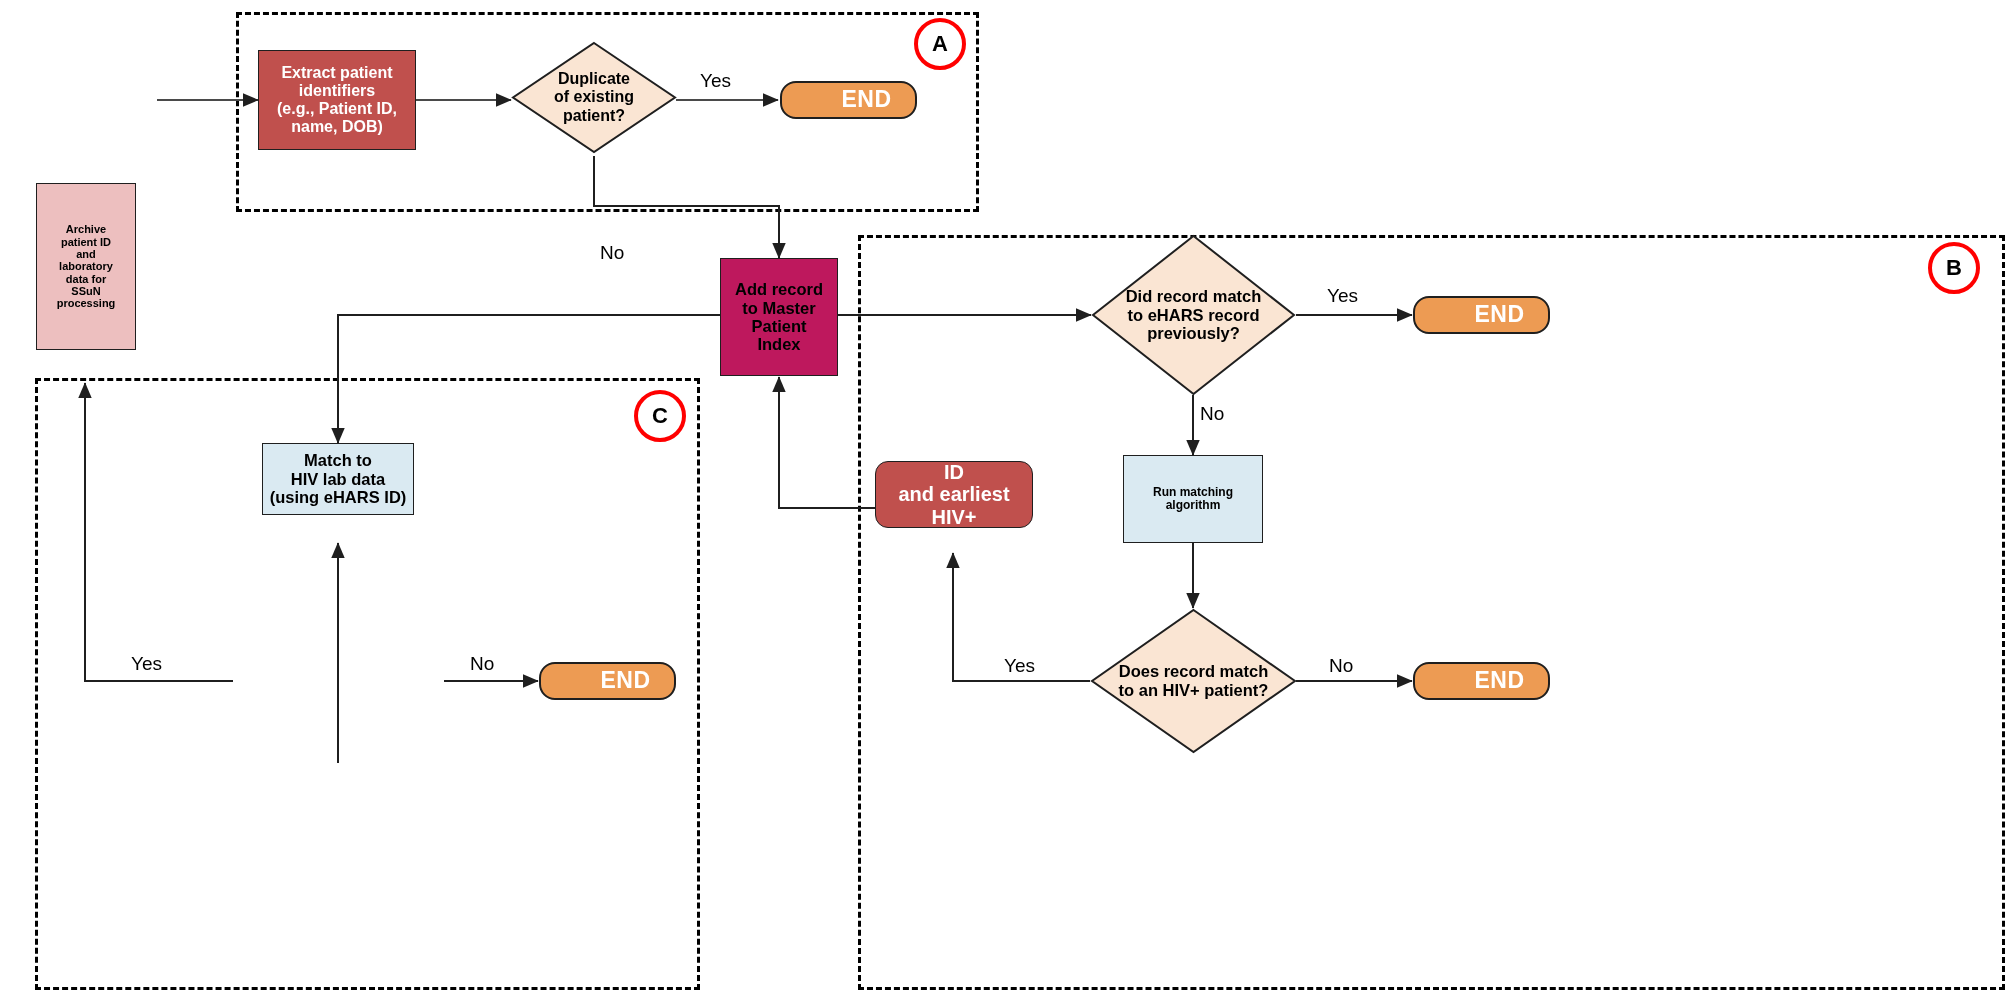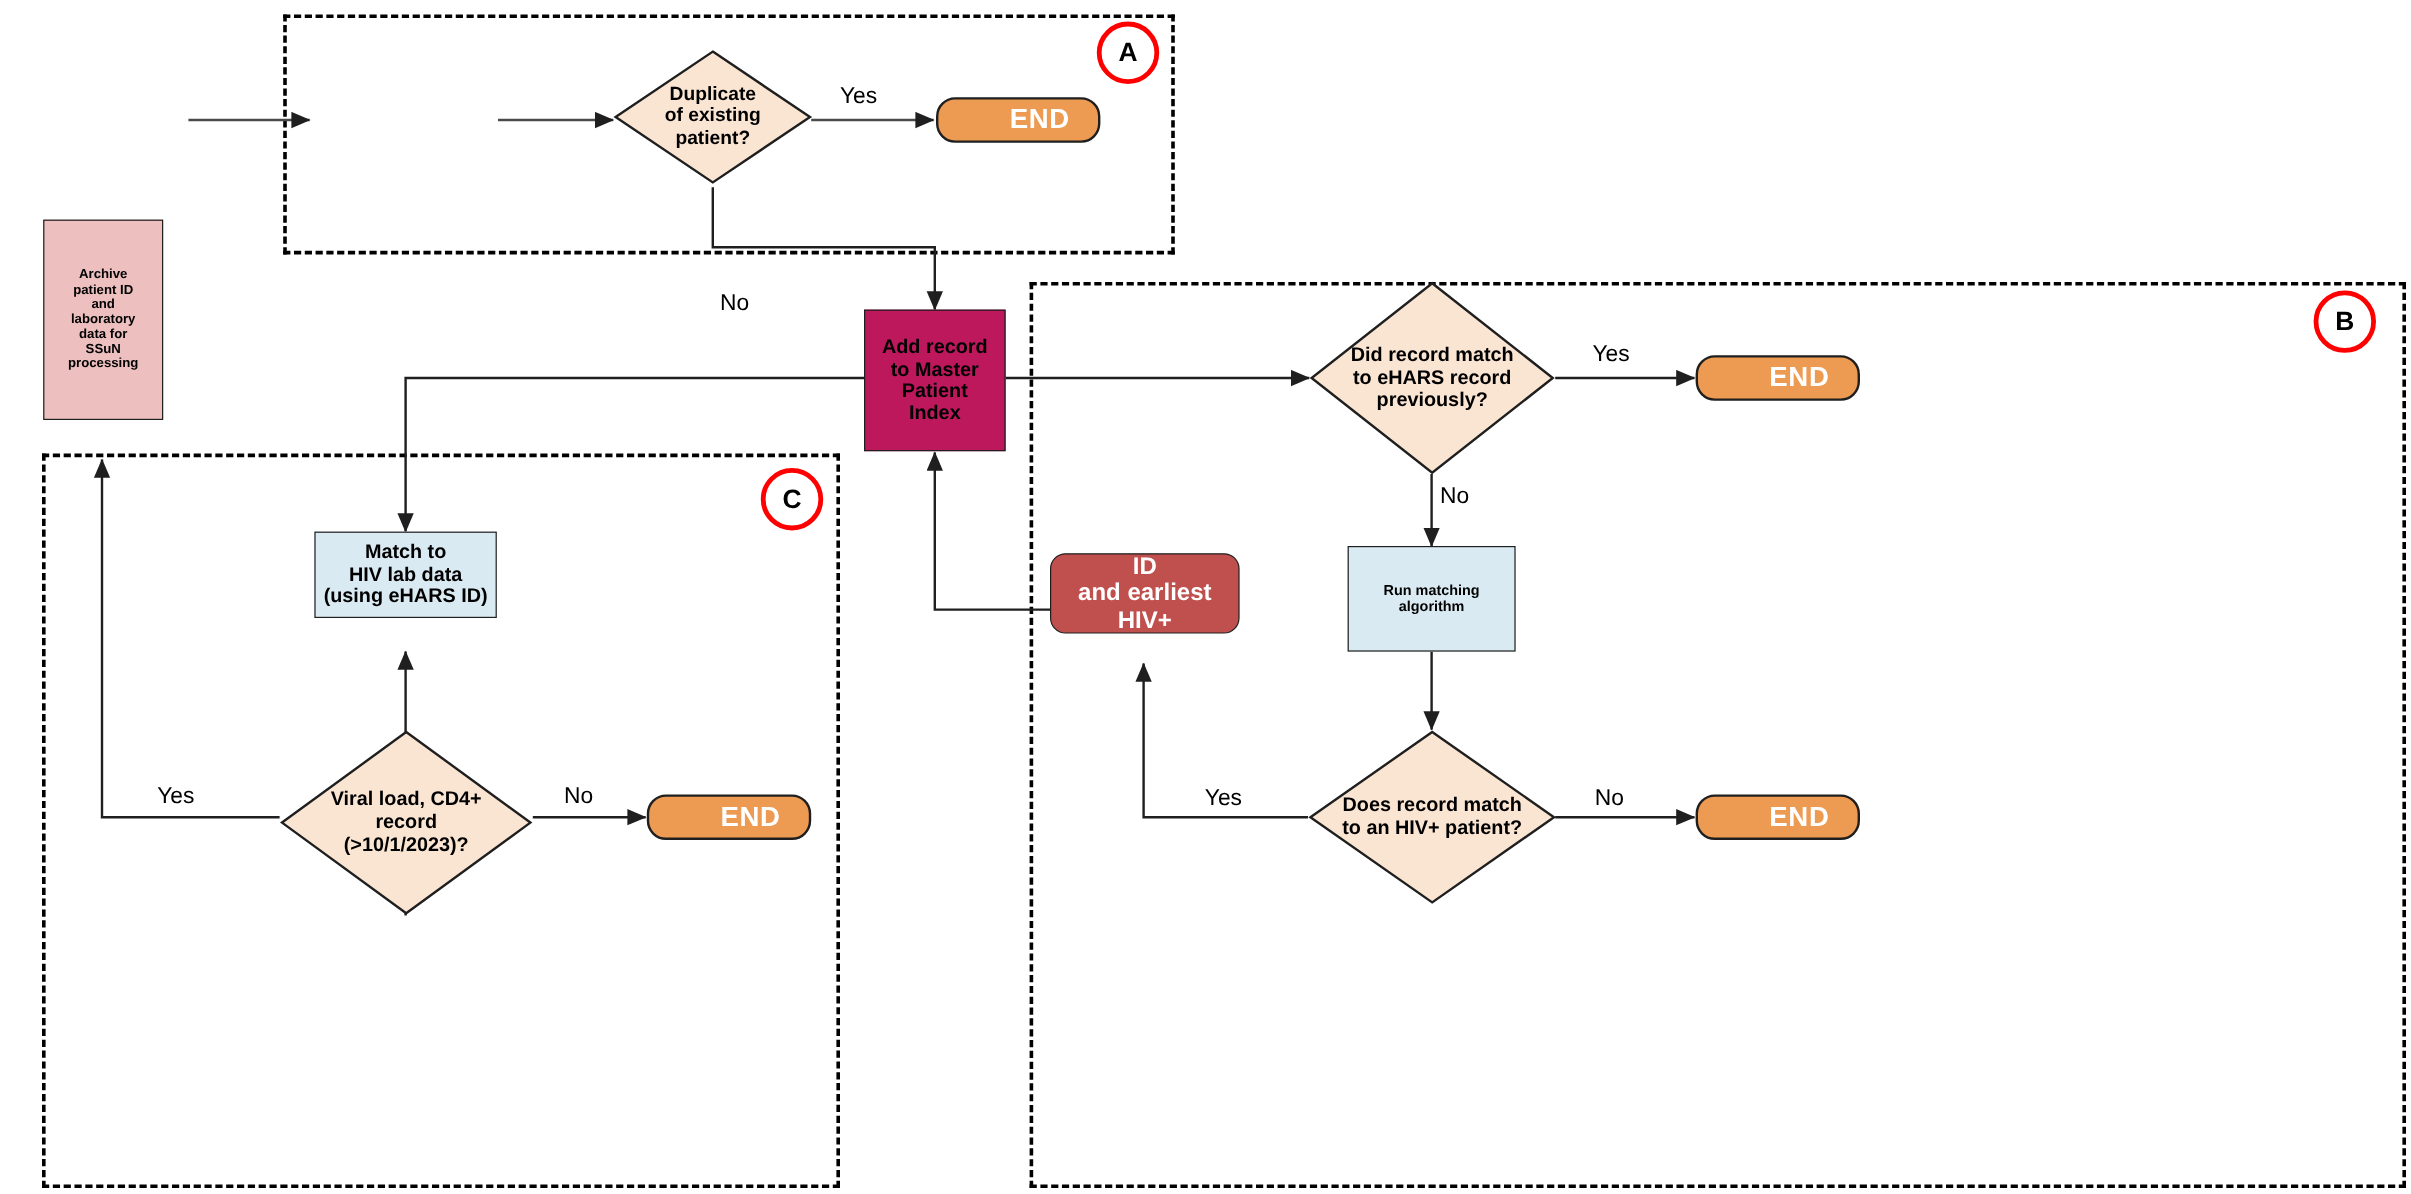--- a/index.html
+++ b/index.html
@@ -168,20 +168,23 @@
 
       <path d="M338,763 L338,543"></path>
 
       <path d="M444,681 L538,681"></path>
 
       <path d="M233,681 L85,681 L85,383"></path>
     </g>
   </svg>
 
 
+  <div class="node rect red" style="left:258px; top:50px; width:158px; height:100px; font-size:16px;">
+    <span class="txt">Extract patient<br>identifiers<br>(e.g., Patient ID,<br>name, DOB)</span>
+  </div>
 
   <div class="dia-wrap" style="left:511px; top:41px; width:166px; height:113px; font-size:16px;">
     <svg width="166" height="113" viewBox="0 0 166 113">
       <polygon points="83,2 164,56.5 83,111 2,56.5" fill="#fae5d3" stroke="#1f1f1f" stroke-width="2"></polygon>
     </svg>
     <div class="txt">Duplicate<br>of existing<br>patient?</div>
   </div>
 
   <div class="node term" style="left:780px; top:81px; width:137px; height:38px; font-size:23px;">
     <span class="txt">END</span>
@@ -222,26 +225,20 @@
   </div>
 
   <div class="node term" style="left:1413px; top:662px; width:137px; height:38px; font-size:23px;">
     <span class="txt">END</span>
   </div>
 
   <div class="node rect blue" style="left:262px; top:443px; width:152px; height:72px; font-size:16.5px;">
     <span class="txt">Match to<br>HIV lab data<br>(using eHARS ID)</span>
   </div>
 
-  <div class="dia-wrap" style="left:233px; top:608px; width:211px; height:155px; font-size:16.5px;">
-    <svg width="211" height="155" viewBox="0 0 211 155">
-      <polygon points="105.5,2 209,77.5 105.5,153 2,77.5" fill="#fae5d3" stroke="#1f1f1f" stroke-width="2"></polygon>
-    </svg>
-    <div class="txt">Viral load, CD4+<br>record<br>(&gt;10/1/2023)?</div>
-  </div>
 
   <div class="node term" style="left:539px; top:662px; width:137px; height:38px; font-size:23px;">
     <span class="txt">END</span>
   </div>
 
   <div class="edge-label" style="left:700px; top:70px; font-size:19px;">Yes</div>
   <div class="edge-label" style="left:600px; top:242px; font-size:19px;">No</div>
   <div class="edge-label" style="left:1327px; top:285px; font-size:19px;">Yes</div>
   <div class="edge-label" style="left:1200px; top:403px; font-size:19px;">No</div>
   <div class="edge-label" style="left:1004px; top:655px; font-size:19px;">Yes</div>

